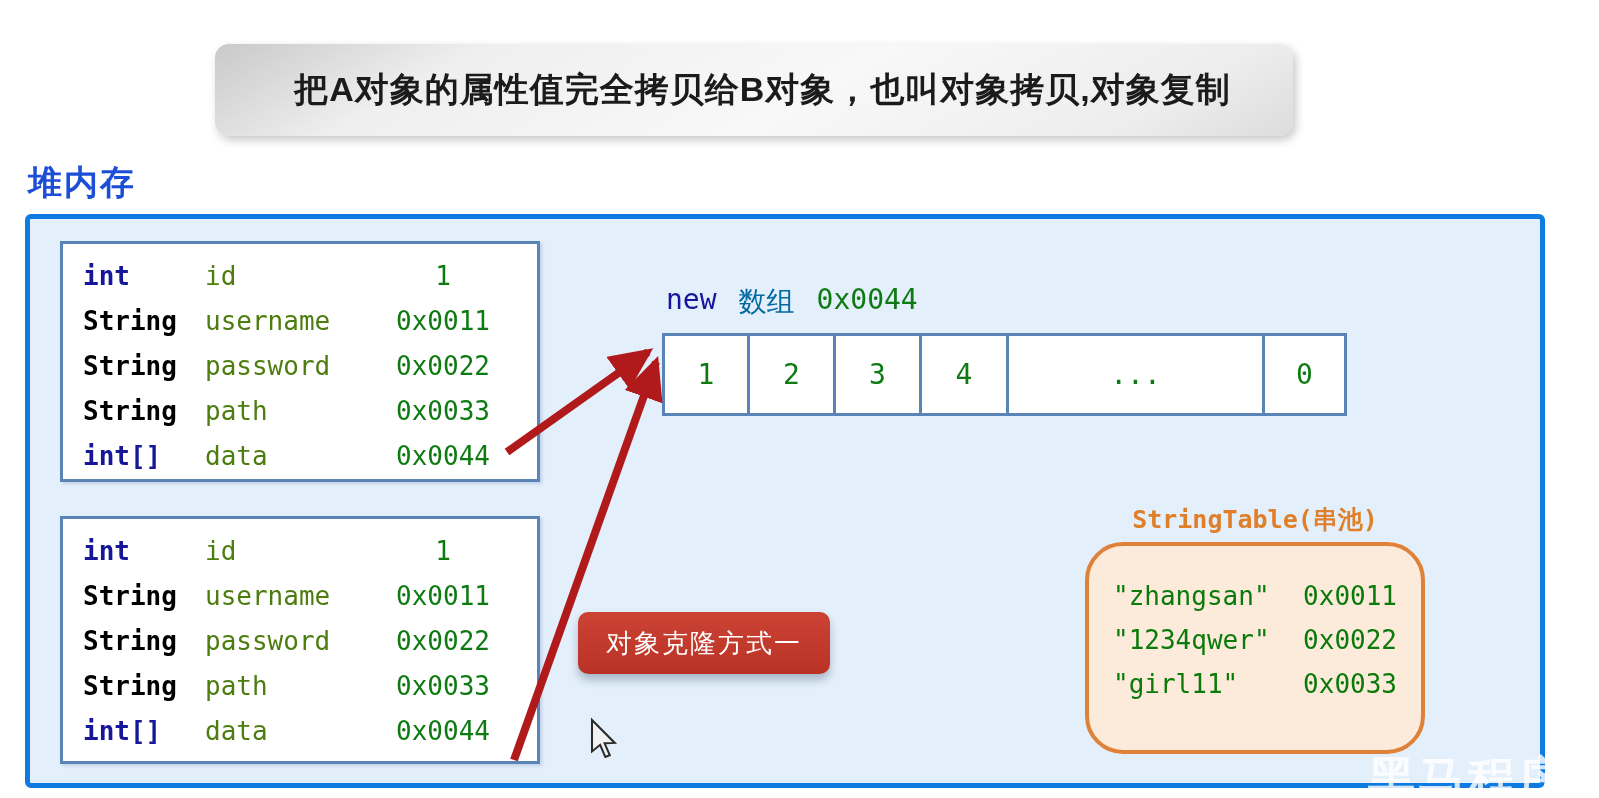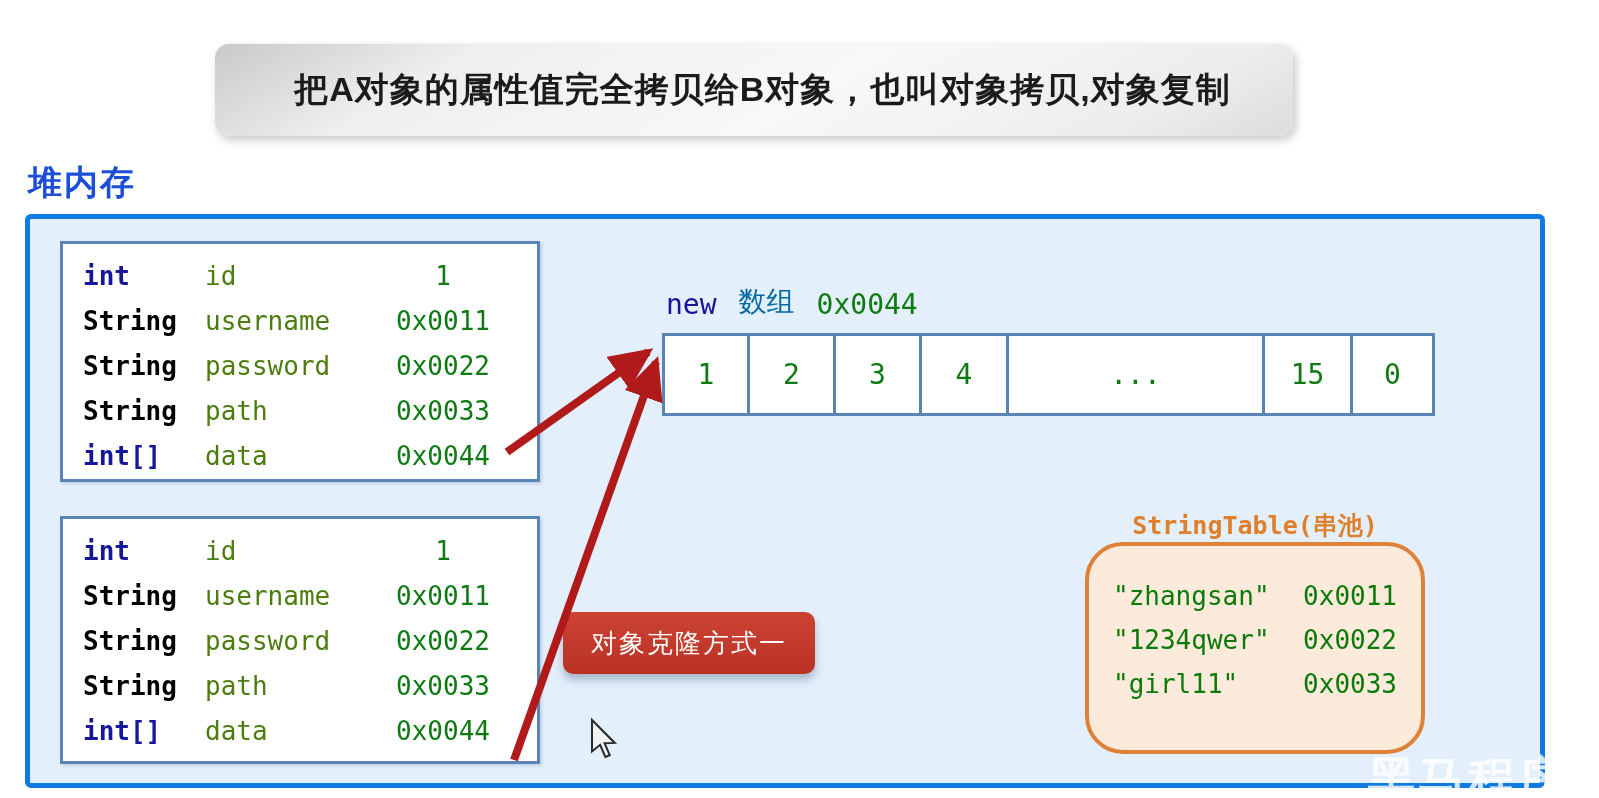--- a/index.html
+++ b/index.html
@@ -42,48 +42,48 @@
   .frow { display:flex; height:45px; align-items:center; font-size:26px; }
   .c-type  { width:122px;font-weight:bold; }
   .c-name  { flex:1; color:#4d7c0f; }
   .c-value { width:100px; text-align:center; color:#0e7a12; }
   .t-int { color:#16169b; }
   .t-str { color:#000000; }
 
   
   .array-label {
     position:absolute; left:666px; top:283px;
-    display:flex; gap:22px; font-size:28px;align-items:flex-end;
+    display:flex; gap:22px; font-size:28px;
   }
   .al-new  { color:#16169b; }
   .al-kind { color:#0369a1; font-family:"Liberation Sans","DejaVu Sans",sans-serif; }
   .al-addr { color:#0e7a12; }
   .array-row { position:absolute; left:662px; top:333px; display:flex; }
   .acell {
     height:83px; background:#ffffff; border:3px solid #5b84b6; margin-left:-3px;
     display:flex; align-items:center; justify-content:center;
     font-size:28px; color:#0e7a12;
   }
   .acell:first-child { margin-left:0; }
   .w0 {width:88px;} .w1 {width:89px;} .w2 {width:89px;} .w3 {width:90px;}
   .w4 {width:259px;} .w5 {width:91px;} .w6 {width:85px;}
 
   
   .clone-btn {
-    position:absolute; left:563px; top:612px; width:252px; height:62px;
+    position:absolute; left:578px; top:612px; width:252px; height:62px;
     background:linear-gradient(#cc4334,#b93225); border-radius:10px;
     display:flex; align-items:center; justify-content:center;
     color:#ffffff; font-size:26px; letter-spacing:2px;
     box-shadow:0 6px 8px rgba(60,80,110,0.35);
   }
 
   
   .st-title {
     position:absolute; left:1085px; top:503px; width:340px; text-align:center;
-    font-size:25px; font-weight:bold; color:#e07f2a;margin-top:6px;
+    font-size:25px; font-weight:bold; color:#e07f2a;
   }
   .st-box {
     position:absolute; left:1085px; top:542px; width:340px; height:212px;
     background:#fceada; border:4px solid #e0813a; border-radius:38px;
     padding:28px 24px 0 24px;
   }
   .st-row {
     display:flex; justify-content:space-between; align-items:center;
     height:44px; font-size:26px; color:#0a7a0a;
   }
@@ -173,21 +173,20 @@
   <span class="al-kind">数组</span>
   <span class="al-addr">0x0044</span>
 </div>
 
 <div class="array-row mono">
   <div class="acell w0">1</div>
   <div class="acell w1">2</div>
   <div class="acell w2">3</div>
   <div class="acell w3">4</div>
   <div class="acell w4">...</div>
-  <div class="acell w5">15</div>
   <div class="acell w6">0</div>
 </div>
 
 <div class="clone-btn">对象克隆方式一</div>
 
 <div class="st-title mono">StringTable(串池)</div>
 <div class="st-box mono">
   <div class="st-row">
     <span>"zhangsan"</span>
     <span>0x0011</span>

